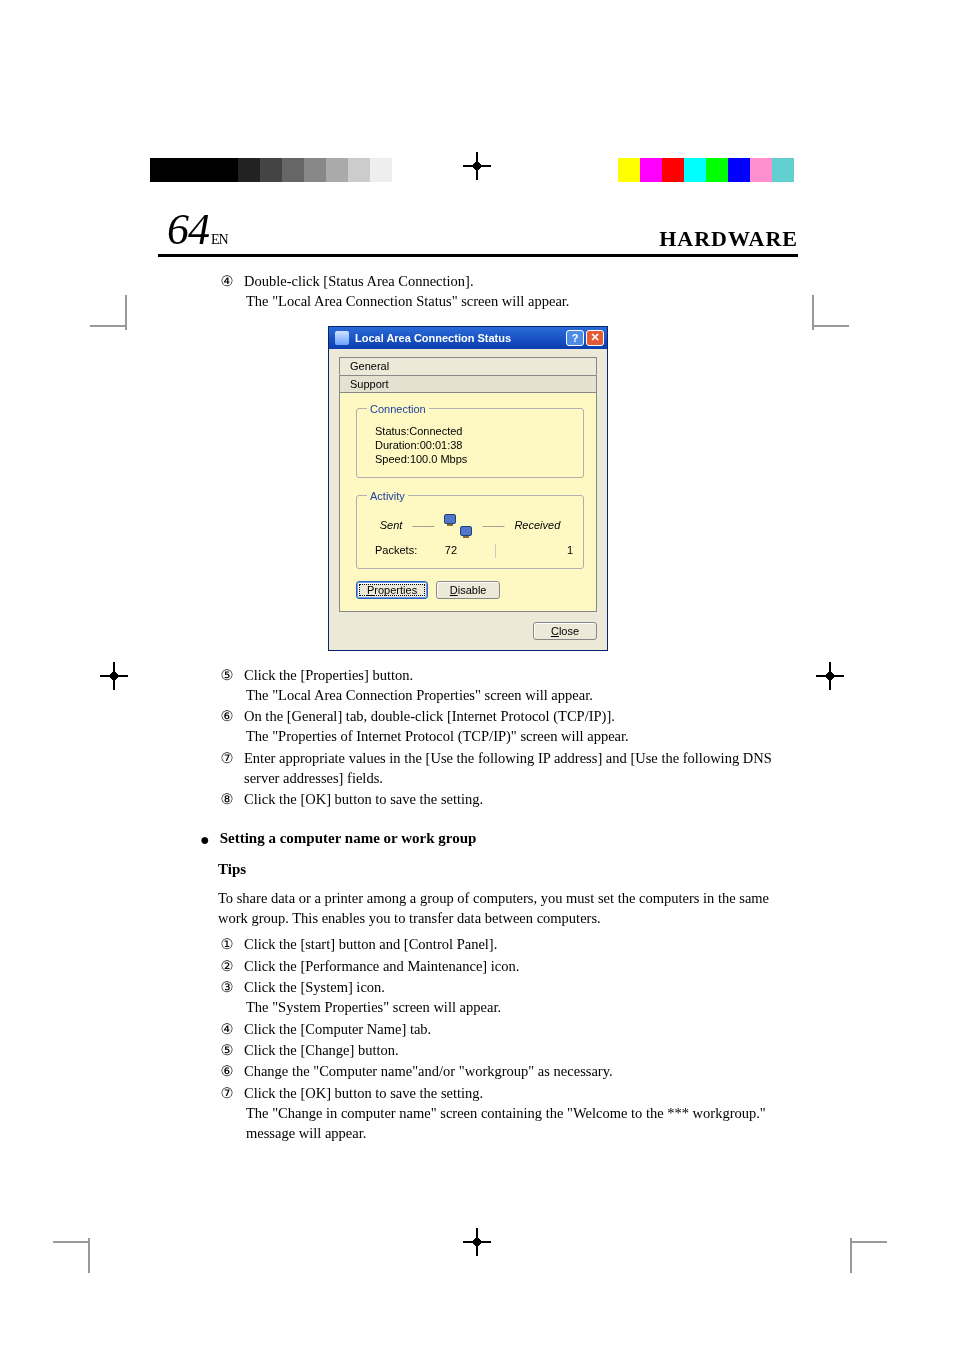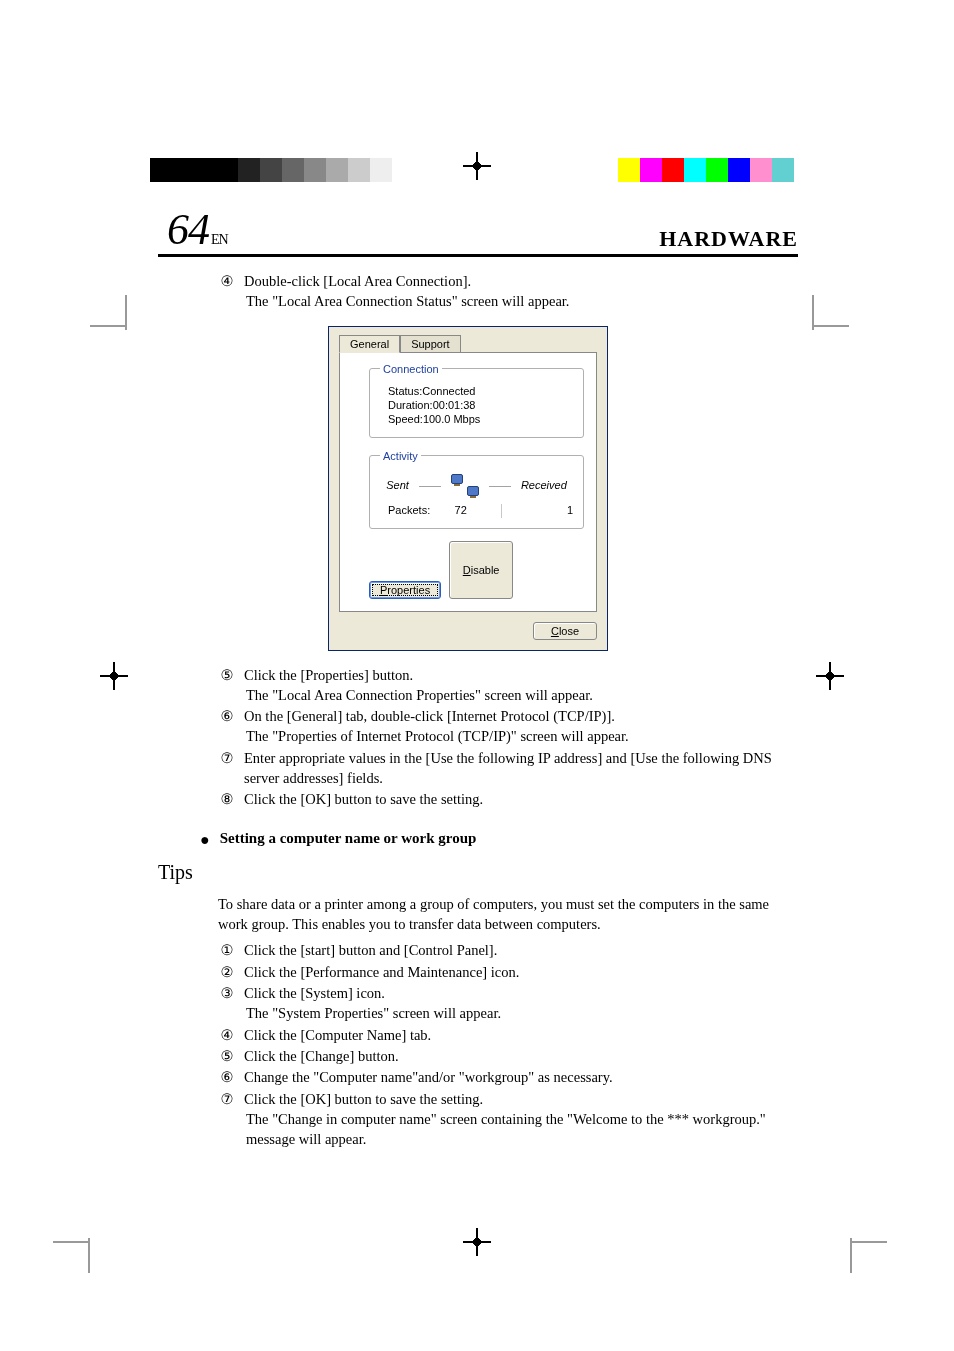--- a/index.html
+++ b/index.html
@@ -110,23 +110,24 @@
   .cont-line { margin-left: 88px; }
 
   .bullet-heading {
     display: flex; gap: 10px;
     margin-left: 42px; margin-top: 20px;
     font-weight: bold; font-size: 15px;
   }
   .bullet-heading .dot { font-size: 16px; line-height: 1.2; }
 
   .tips {
+    margin-left: 60px;
     margin-top: 12px;
-    font-weight: normal;
-    font-size: 20px;
+    font-weight: bold;
+    font-size: 15px;
   }
   .tips-para {
     margin-left: 60px;
     margin-top: 10px;
     font-size: 14.5px;
     line-height: 1.4;
   }
 
   .step-block { margin-top: 4px; }
   .step-block .step-line { margin-top: 1px; }
@@ -171,39 +172,39 @@
     border-radius: 3px;
     display: flex; align-items: center; justify-content: center;
     font-weight: bold;
     font-size: 11px;
   }
   .tb-help  { background: #4e8be6; color: #fff; }
   .tb-close { background: #e35b34; color: #fff; }
 
   .dialog-body { padding: 8px 10px 10px 10px; }
 
-  .tab-strip { display: flex; gap: 0; font-size: 11px; margin-bottom: -1px; }
+  .tab-strip { display: flex; gap: 0; font-size: 11px; margin-bottom: -1px; flex-direction: column; }
   .tab {
     padding: 2px 10px;
     border: 1px solid #888;
     background: #ece9d8;
     border-bottom: 1px solid #ece9d8;
     position: relative;
     z-index: 2;
   }
   .tab.inactive {
     border-bottom: 1px solid #888;
     background: #e4e1d0;
     z-index: 1;
   }
 
   .tab-panel {
     border: 1px solid #888;
-    background: #ffffff;
-    padding: 10px 12px 12px 29px;
+    background: #fef9c3;
+    padding: 10px 12px 12px 16px;
   }
 
   fieldset.group-box {
     border: 1px solid #b0b0b0;
     border-radius: 3px;
     padding: 8px 10px 10px 10px;
     margin-bottom: 12px;
   }
   fieldset.group-box legend { color: #2040a0; font-size: 11px; padding: 0 3px; }
 
@@ -244,21 +245,21 @@
   .xp-btn {
     font-family: Tahoma, Arial, sans-serif;
     font-size: 11px;
     padding: 2px 10px;
     background: #ece9d8;
     border: 1px solid #888;
     border-radius: 3px;
     min-width: 64px;
     box-shadow: inset 1px 1px 0 #fff;
   }
-  .xp-btn.default { outline: 1px dotted #000; outline-offset: -4px; border: 1px solid #2a5dc0; box-shadow: 0 0 0 1px #6d9be8 inset, inset 2px 2px 0 #fff; margin-top: 40px; }
+  .xp-btn.default { outline: 1px dotted #000; outline-offset: -4px; border: 1px solid #2a5dc0; box-shadow: 0 0 0 1px #6d9be8 inset, inset 2px 2px 0 #fff; }
 
   .dialog-footer {
     display: flex; justify-content: flex-end;
     margin-top: 10px;
   }
 
   .underline-accesskey { text-decoration: underline; }
 </style>
 </head>
 <body>
@@ -308,26 +309,34 @@
   <div class="header">
     <div class="page-number">
       <span>64</span><span class="lang">EN</span>
     </div>
     <div class="section-title">HARDWARE</div>
   </div>
 
   <div id="top-steps" class="body-text">
       <div class="step-line">
         <span class="step-num">④</span>
-        <span class="txt">Double-click [Local Area Connection].</span>
+        <span class="txt">Double-click [Status Area Connection].</span>
       </div>
       <div class="cont-line">The "Local Area Connection Status" screen will appear.</div>
     </div>
 
   <div class="dialog-wrap">
+    <div class="titlebar">
+      <span class="sys-icon"></span>
+      <span class="titlebar-title">Local Area Connection Status</span>
+      <div class="titlebar-btns">
+        <span class="tb-btn tb-help">?</span>
+        <span class="tb-btn tb-close">✕</span>
+      </div>
+    </div>
 
     <div class="dialog-body">
       <div class="tab-strip">
         <div class="tab">General</div>
         <div class="tab inactive">Support</div>
       </div>
 
       <div class="tab-panel">
 
         <fieldset class="group-box">

